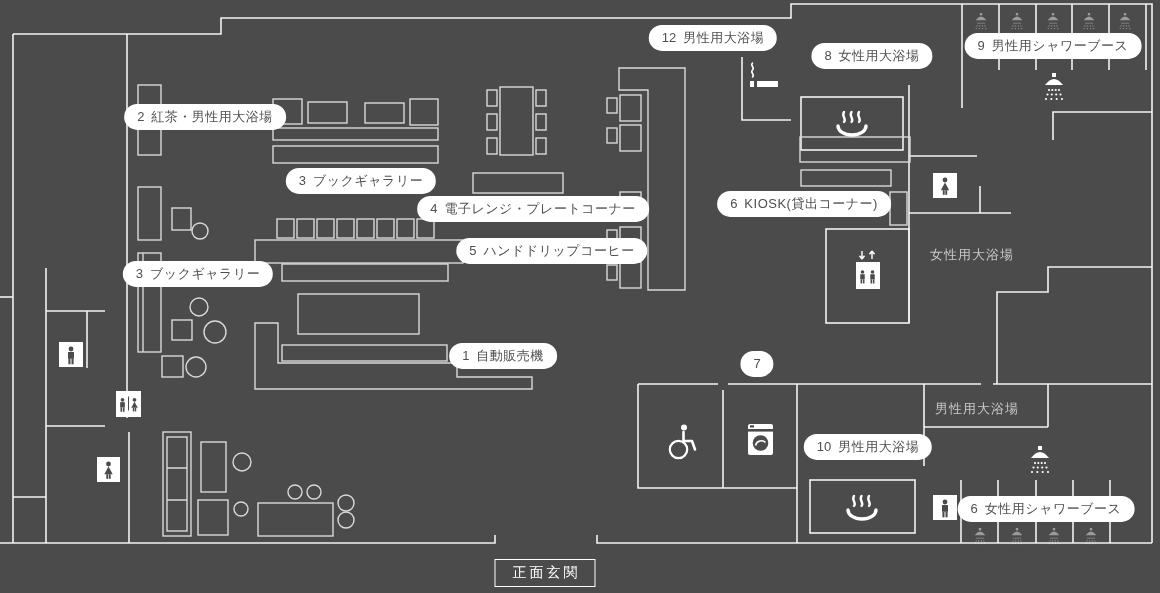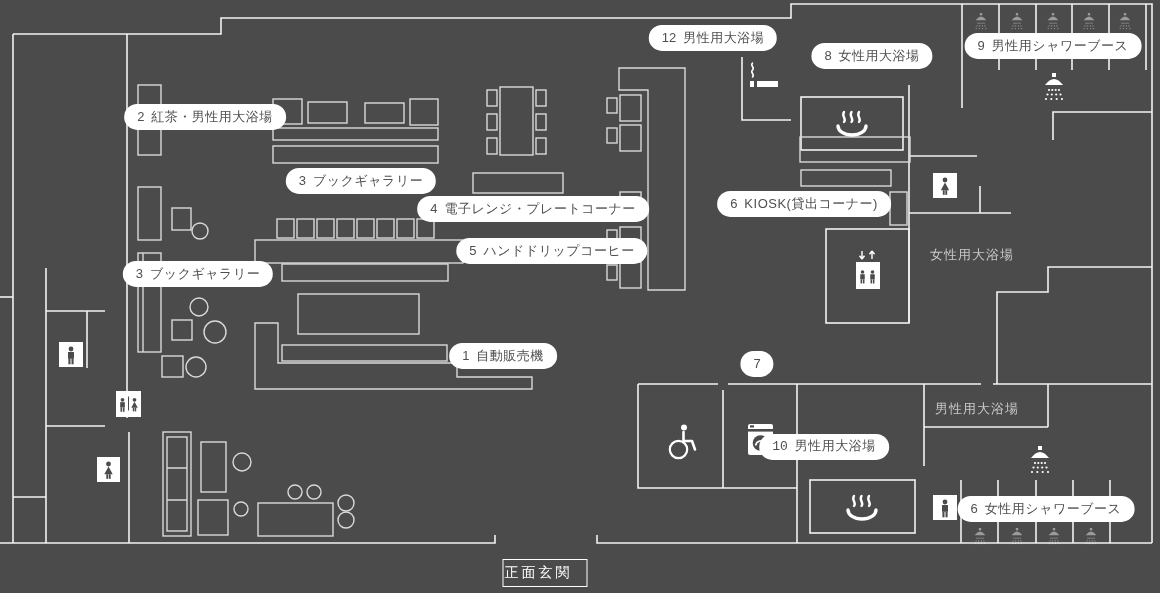--- a/index.html
+++ b/index.html
@@ -21,33 +21,33 @@
   .p-front{left:503px;top:356px;}
   .p-tea{left:205px;top:117px;}
   .p-book-top{left:361px;top:181px;}
   .p-book-left{left:198px;top:274px;}
   .p-micro{left:533px;top:209px;}
   .p-coffee{left:552px;top:251px;}
   .p-kiosk{left:804px;top:204px;}
   .p-laundry{left:757px;top:364px;}
   .p-wbath{left:872px;top:56px;}
   .p-wshower{left:1053px;top:46px;}
-  .p-mbath{left:824px;top:447px;font-family:Liberation Mono, monospace;}
+  .p-mbath{left:868px;top:447px;}
   .p-mshower{left:1046px;top:509px;}
   .p-smoke{left:713px;top:38px;text-align:right;}
   .area-label{
     position:absolute;transform:translate(-50%,-50%);
     color:#c9c9c9;font-size:13px;letter-spacing:1px;white-space:nowrap;
   }
   .a-women{left:972px;top:255px;}
   .a-men{left:977px;top:409px;}
   .entrance{
     position:absolute;left:545px;top:573px;transform:translate(-50%,-50%);
     border:1.5px solid #ffffff;color:#ffffff;background:transparent;
-    font-size:14px;letter-spacing:3px;padding:4px 14px 4px 1px;white-space:nowrap;
+    font-size:14px;letter-spacing:3px;padding:4px 14px 4px 17px;white-space:nowrap;
   }
 </style>
 </head>
 <body>
 
 <div id="stage">
 
   <svg id="plan" width="1160" height="593" viewBox="0 0 1160 593">
     <defs>
       <g id="ic-shower">

